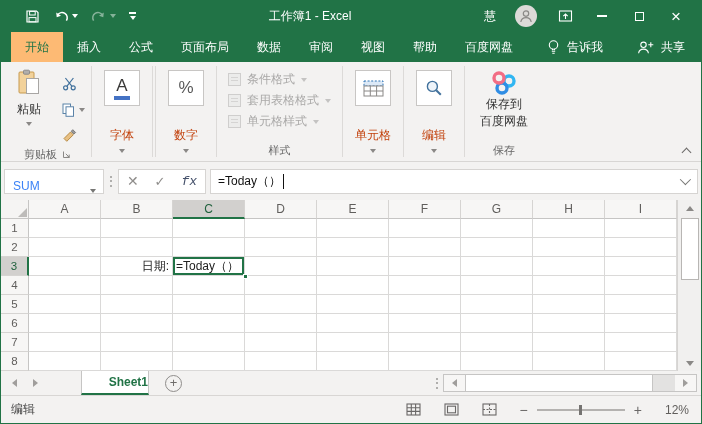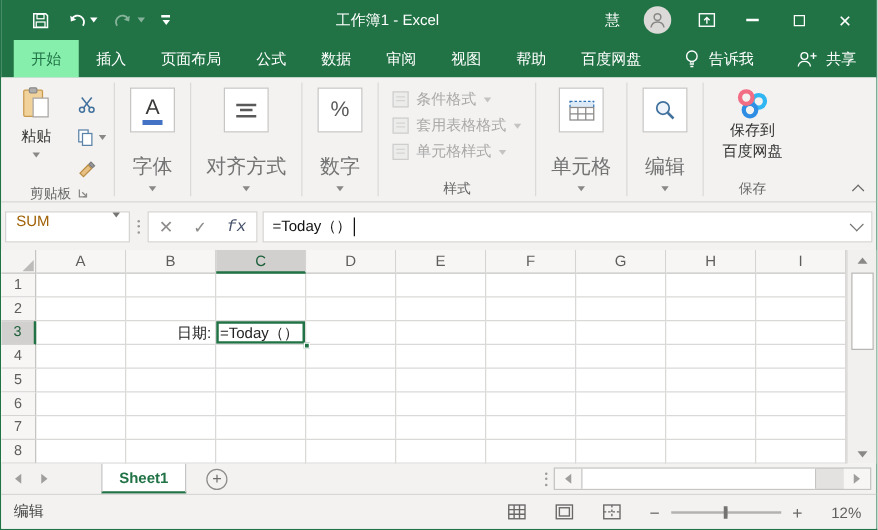--- a/index.html
+++ b/index.html
@@ -21,55 +21,55 @@
   .avatar { width:22px; height:22px; border-radius:50%; background:#dcdad8; display:flex; align-items:center; justify-content:center; }
   .winbtn { display:flex; align-items:center; justify-content:center; width:18px; height:18px; }
   .minbar { width:10px; height:1.5px; background:#fff; }
   .maxbox { width:9px; height:9px; border:1.2px solid #fff; }
   .closex { font-size:17px; line-height:1; color:#fff; font-weight:400; }
 
   
   .tabrow { height:30px; background:#217346; display:flex; align-items:stretch; color:#fff; flex:none; padding-left:10px; }
   .tabs { display:flex; align-items:stretch; }
   .rtab { padding:0 14px; display:flex; align-items:center; font-size:12px; white-space:nowrap; }
-  .rtab.active { background:#86efac; color:#217346;text-align:center; }
+  .rtab.active { background:#fdba74; color:#217346;text-align:center; }
   .tellme { display:flex; align-items:center; gap:7px; padding:0 12px; margin-left:8px; }
   .share { display:flex; align-items:center; gap:7px; padding:0 16px; margin-left:auto; }
 
   
   .ribbon { height:100px; background:#f3f2f1; border-bottom:1px solid #d8d6d4; display:flex; flex:none; position:relative; padding-left:4px; }
   .gdiv { width:1px; background:#dcdad8; margin:4px 1px; flex:none; }
   .rgroup { display:flex; flex-direction:column; align-items:center; flex:none; }
   .grp-label { font-size:11px; color:#666; margin-top:auto; padding-bottom:3px; display:flex; align-items:center; gap:5px; }
   .clip-body { display:flex; gap:4px; padding-top:7px; }
   .bigbtn { display:flex; flex-direction:column; align-items:center; width:48px; }
   .bigbtn .lbl { font-size:12px; color:#333; margin-top:5px; }
   .bigbtn .caret { border-top-color:#8a8886; margin-top:4px; }
   .clip-minis { display:flex; flex-direction:column; gap:3px; padding-top:3px; }
   .mini { height:23px; display:flex; align-items:center; gap:4px; padding:0 5px; }
   .mini .caret { border-top-color:#8a8886; }
   .cgrp { display:flex; flex-direction:column; align-items:center; padding:8px 11px 4px; }
   .iconbox { width:36px; height:36px; background:#fff; border:1px solid #c8c6c4; display:flex; align-items:center; justify-content:center; }
-  .cgrp .lbl { font-size:16px; color:#737373; margin-top:auto; white-space:nowrap; }
+  .cgrp .lbl { font-size:12px; color:#c2410c; margin-top:auto; white-space:nowrap; }
   .cgrp .caret { border-top-color:#8a8886; margin:5px 0 4px; }
   .font-A { font-size:17px; color:#3b3a39; line-height:1; padding:0 2px 2px; border-bottom:4px solid #4472c4; }
   .align-lines i { display:block; height:2px; background:#595959; margin:2.5px auto; }
   .align-lines i:nth-child(1){width:16px;} .align-lines i:nth-child(2){width:10px;} .align-lines i:nth-child(3){width:16px;}
   .pct { font-size:17px; color:#595959; }
   .styles-body { display:flex; flex-direction:column; align-items:flex-start; gap:4px; padding:9px 10px 0;text-align:center; }
   .sbtn { display:flex; align-items:center; gap:6px; font-size:12px; color:#aaa9a8; white-space:nowrap; }
   .sicon { width:13px; height:13px; background:#ececeb; border:1px solid #cfcecd; position:relative; }
   .sicon:after { content:""; position:absolute; left:2px; top:3px; width:7px; height:1px; background:#d5d4d3; box-shadow:0 3px 0 #d5d4d3; }
   .sbtn .caret { border-top-color:#c4c3c2; }
   .baidu-btn { display:flex; flex-direction:column; align-items:center; padding-top:8px; font-size:12px; color:#333; line-height:1.45; text-align:center; width:76px; }
   .collapse-chv { position:absolute; right:11px; bottom:5px; width:7px; height:7px; border-left:1.6px solid #6a6867; border-top:1.6px solid #6a6867; transform:rotate(45deg); }
 
   
   .fbar { height:38px; background:#f3f2f1; display:flex; align-items:center; padding:0 3px; flex:none; }
-  .namebox { width:100px; height:25px; background:#fff; border:1px solid #d6d4d2; display:flex; align-items:flex-start; font-size:12px; color:#a16207; padding-left:8px; flex:none; }
+  .namebox { width:100px; height:25px; background:#fff; border:1px solid #d6d4d2; display:flex; align-items:flex-end; font-size:12px; color:#3b82f6; padding-left:8px; flex:none; }
   .namebox .caret { border-top-color:#767674; margin-left:auto; margin-right:7px; }
   .vdots { width:13px; display:flex; flex-direction:column; align-items:center; gap:2.5px; flex:none; }
   .vdots i { width:2px; height:2px; background:#9a9896; border-radius:50%; }
   .fxbox { width:88px; height:25px; background:#fff; border:1px solid #d6d4d2; display:flex; align-items:center; justify-content:space-around; flex:none; margin-left:1px; }
   .fcancel { color:#8f8d8b; font-size:14px; line-height:1; }
   .fenter { color:#8f8d8b; font-size:13px; line-height:1; }
   .ffx { font-style:italic; font-family:Liberation Mono, monospace; font-size:13px; color:#44506a; }
   .finput { flex:1; height:25px; background:#fff; border:1px solid #d6d4d2; margin-left:4px; display:flex; align-items:center; padding-left:7px; font-size:12px; color:#111; }
   .fcursor { width:1px; height:15px; background:#111; margin-left:2px; }
   .fexpand { margin-left:auto; margin-right:9px; width:8px; height:8px; border-right:1.6px solid #767674; border-bottom:1.6px solid #767674; transform:rotate(45deg) translateY(-2px); }
@@ -95,21 +95,21 @@
   .tri-down { width:0; height:0; border-left:4px solid transparent; border-right:4px solid transparent; border-top:5px solid #8a8886; }
   .tri-left { width:0; height:0; border-top:4px solid transparent; border-bottom:4px solid transparent; border-right:5px solid #a09e9c; }
   .tri-right { width:0; height:0; border-top:4px solid transparent; border-bottom:4px solid transparent; border-left:5px solid #a09e9c; }
   .vs-btn { height:16px; display:flex; align-items:center; justify-content:center; flex:none; }
   .vthumb { width:18px; height:62px; background:#fff; border:1px solid #b8b6b4; flex:none; margin-top:2px; }
   .vs-fill { flex:1; }
 
   
   .sheetbar { height:24px; background:#f3f2f1; display:flex; align-items:stretch; flex:none; }
   .snav { display:flex; align-items:center; gap:16px; padding:0 11px; }
-  .stab { width:68px; background:#fff; border-left:1px solid #c6c5c4; border-right:1px solid #c6c5c4; border-bottom:2px solid #217346; display:flex; align-items:center; justify-content:center; color:#217346; font-size:12px; font-weight:700; margin-left:32px; flex:none; }
+  .stab { width:68px; background:#fff; border-left:1px solid #c6c5c4; border-right:1px solid #c6c5c4; border-bottom:2px solid #217346; display:flex; align-items:center; justify-content:flex-end; color:#217346; font-size:12px; font-weight:700; margin-left:32px; flex:none; }
   .addsheet { width:17px; height:17px; border:1px solid #8f8d8b; border-radius:50%; color:#6e6c6a; font-size:13px; line-height:14px; text-align:center; align-self:center; margin-left:16px; flex:none; }
   .sb-fill { flex:1; }
   .hscroll { display:flex; align-items:stretch; border:1px solid #c6c5c4; background:#e3e2e1; margin:3px 4px 3px 0; }
   .hs-btn { width:21px; background:#f7f6f5; display:flex; align-items:center; justify-content:center; }
   .hthumb { width:188px; background:#fff; border-left:1px solid #c6c5c4; border-right:1px solid #c6c5c4; }
   .htrack { width:22px; }
 
   
   .statusbar { height:28px; background:#f3f2f1; border-top:1px solid #d8d6d4; display:flex; align-items:center; flex:none; color:#444; }
   .mode { padding-left:10px; font-size:12px; }
@@ -178,22 +178,22 @@
       <span class="winbtn">
           <span class="closex">×</span>
         </span>
     </div>
   </div>
 
   <div class="tabrow">
     <div class="tabs">
         <div class="rtab active">开始</div>
         <div class="rtab">插入</div>
+        <div class="rtab">公式</div>
         <div class="rtab">页面布局</div>
-        <div class="rtab">公式</div>
         <div class="rtab">数据</div>
         <div class="rtab">审阅</div>
         <div class="rtab">视图</div>
         <div class="rtab">帮助</div>
         <div class="rtab">百度网盘</div>
       </div>
     <div class="tellme">
       <svg width="13" height="16" viewBox="0 0 13 16">
           <circle cx="6.5" cy="6" r="4.2" fill="none" stroke="#fff" stroke-width="1.1"></circle>
           <path d="M4.8 12.2h3.4M5.3 14.2h2.4" stroke="#fff" stroke-width="1.1"></path>
@@ -258,31 +258,20 @@
 
     <div class="cgrp">
       <span class="iconbox">
           <span class="font-A">A</span>
         </span>
       <span class="lbl">字体</span>
       <span class="caret"></span>
     </div>
     <div class="gdiv"></div>
 
-    <div class="cgrp">
-      <span class="iconbox">
-          <span class="align-lines">
-            <i></i>
-            <i></i>
-            <i></i>
-          </span>
-        </span>
-      <span class="lbl">对齐方式</span>
-      <span class="caret"></span>
-    </div>
     <div class="gdiv"></div>
 
     <div class="cgrp">
       <span class="iconbox">
           <span class="pct">%</span>
         </span>
       <span class="lbl">数字</span>
       <span class="caret"></span>
     </div>
     <div class="gdiv"></div>

